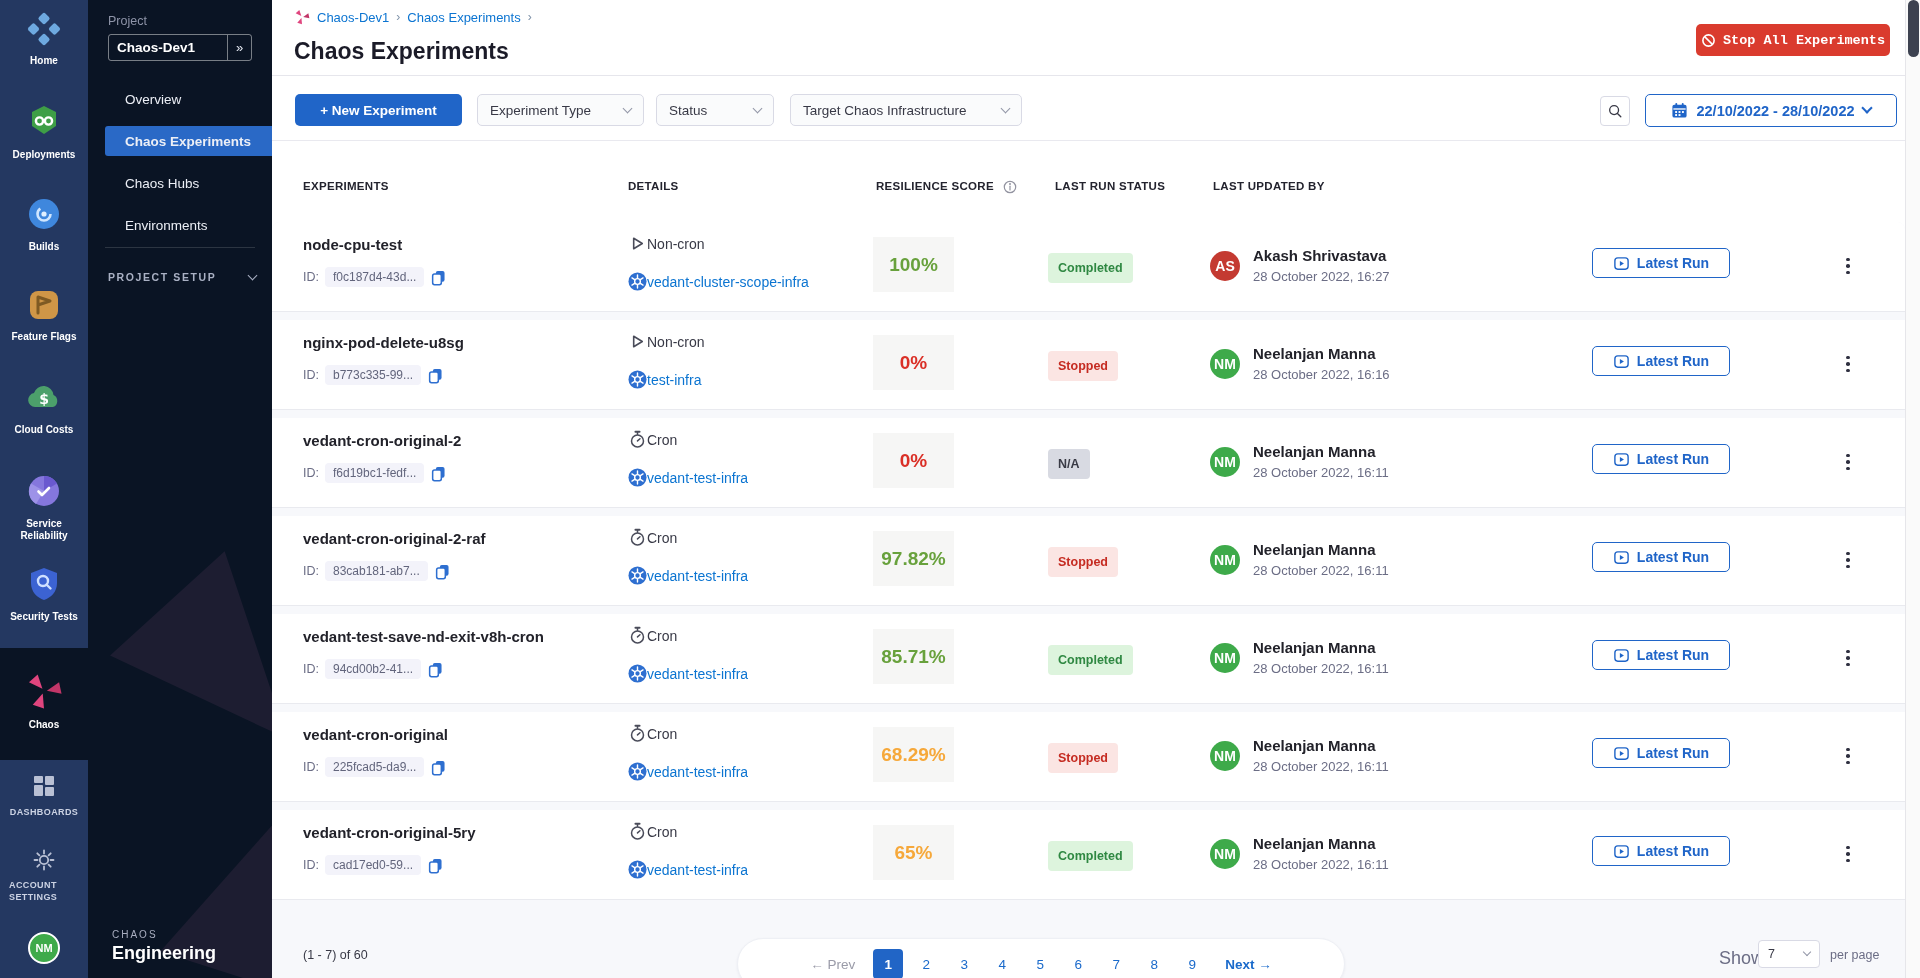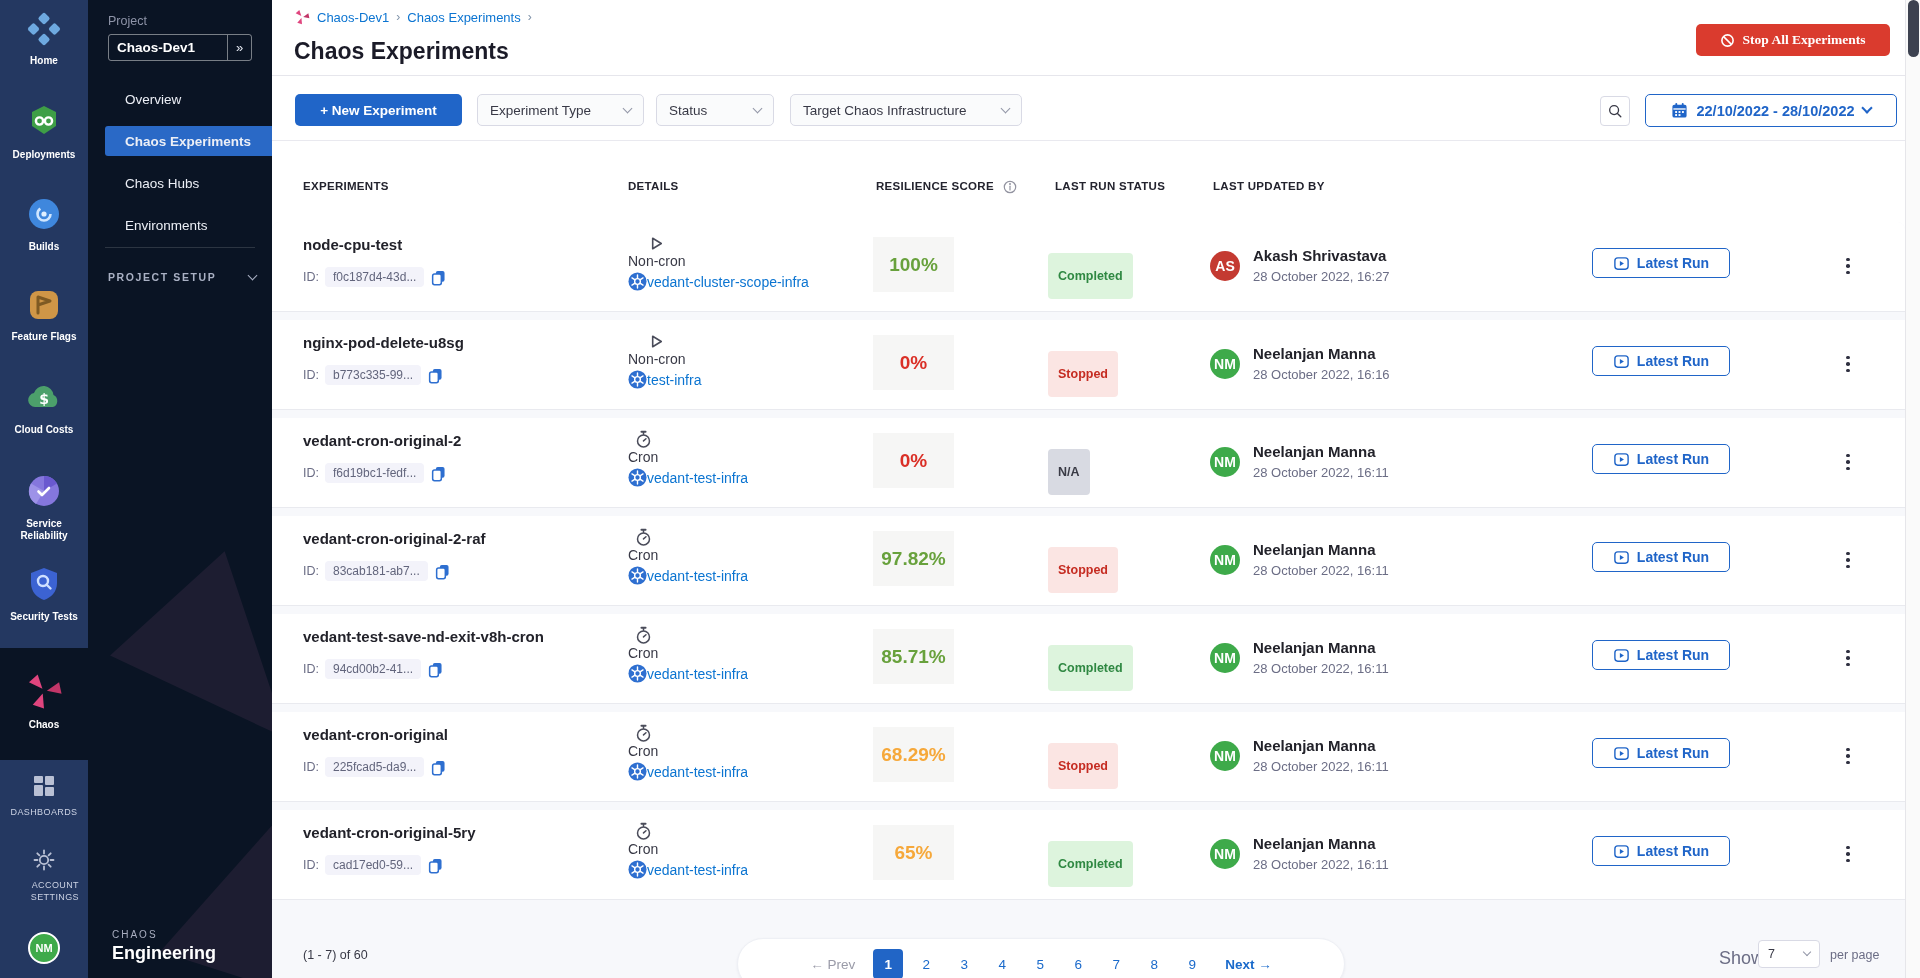--- a/index.html
+++ b/index.html
@@ -4,21 +4,21 @@
 <style>
   * { margin:0; padding:0; box-sizing:border-box; }
   html,body { background:#e8e8e8; }
   body { font-family:"Liberation Sans","DejaVu Sans",sans-serif; }
   .screen { position:relative; width:1920px; height:978px; background:#fff; overflow:hidden; margin:0 auto; }
 
   
   .rail { position:absolute; left:0; top:0; width:88px; height:978px; background:#243861; z-index:5; }
   .rail-item { position:absolute; left:0; width:88px; display:flex; flex-direction:column; align-items:center; gap:5px; cursor:pointer; }
   .rail-item .rlabel { font-size:10px; font-weight:700; color:#fff; text-align:center; line-height:1.2; padding:0 4px; }
-  .rail-item .rlabel-dim { font-size:9px; font-weight:400; color:#ccd3e4; letter-spacing:.4px; text-align:right; line-height:1.3; }
+  .rail-item .rlabel-dim { font-size:9px; font-weight:700; color:#ccd3e4; letter-spacing:.4px; text-align:left; line-height:1.3; }
   .ri-home{top:12px} .ri-deployments{top:104px} .ri-builds{top:196px} .ri-featureflags{top:288px}
   .ri-cloudcosts{top:381px} .ri-servicereliability{top:473px} .ri-securitytests{top:566px}
   .rail-active-block { position:absolute; top:648px; left:0; width:88px; height:112px; background:#0a1424; }
   .ri-chaos{top:672px} .ri-dashboards{top:774px} .ri-accountsettings{top:849px}
   .rail-avatar { position:absolute; top:932px; left:28px; width:32px; height:32px; border-radius:50%;
     background:#3eaa4a; border:2px solid #fff; color:#fff; font-size:11px; font-weight:700;
     display:flex; align-items:center; justify-content:center; cursor:pointer; }
 
   
   .panel { position:absolute; left:88px; top:0; width:184px; height:978px; background:#0a1424; overflow:hidden; z-index:4; }
@@ -42,21 +42,21 @@
 
   
   .main { position:absolute; left:272px; top:0; width:1633px; height:978px; background:#fff; }
   .breadcrumb { position:absolute; left:22px; top:9px; display:flex; align-items:center; gap:7px; font-size:13px; }
   .breadcrumb a { color:#0b74d1; text-decoration:none; cursor:pointer; }
   .breadcrumb .sep { color:#7f92a9; font-size:12px; }
   .page-title { position:absolute; left:22px; top:38px; font-size:23px; font-weight:700; color:#1b1b28; }
   .hdr-border { position:absolute; left:0; top:75px; width:100%; height:1px; background:#e6e6ec; }
   .stop-btn { position:absolute; left:1424px; top:24px; width:194px; height:32px; background:#da3b2e; border:none;
     border-radius:5px; color:#fff; font-size:13.5px; font-weight:700; display:flex; align-items:center; justify-content:center; gap:7px;
-    cursor:pointer; font-family:Liberation Serif, serif; }
+    cursor:pointer; font-family:Liberation Mono, monospace; }
 
   .toolbar-border { position:absolute; left:0; top:140px; width:100%; height:1px; background:#e9e9ef; }
   .new-btn { position:absolute; left:23px; top:94px; width:167px; height:32px; background:#2065c8; border:none; border-radius:5px;
     color:#fff; font-size:13.5px; font-weight:700; cursor:pointer; font-family:inherit; }
   .filter-dd { position:absolute; top:94px; height:32px; background:#fafbfc; border:1px solid #d9dae5; border-radius:5px;
     display:flex; align-items:center; justify-content:space-between; padding:0 12px; font-size:13.5px; color:#383946; cursor:pointer; }
   .fd1{left:205px;width:167px} .fd2{left:384px;width:118px} .fd3{left:518px;width:232px}
   .filter-dd .chev { border-color:#9296a7; }
   .search-btn { position:absolute; left:1328px; top:96px; width:30px; height:30px; border:1px solid #d9dae5; border-radius:4px;
     background:#fff; display:flex; align-items:center; justify-content:center; cursor:pointer; }
@@ -69,28 +69,28 @@
   .thead span { position:absolute; top:4px; }
   .th1{left:31px} .th2{left:356px} .th3{left:604px} .th4{left:783px} .th5{left:941px}
   .info-ic { position:absolute; left:731px; top:2px; }
   .tablecard { position:absolute; left:0; top:222px; width:100%; height:756px; background:#f7f8fb; border-radius:8px 8px 0 0; overflow:hidden; }
   .row { position:relative; height:90px; margin-bottom:8px; background:#fff; border-bottom:1px solid #e9eaef; }
   .r-name { position:absolute; left:31px; top:14px; font-size:15px; font-weight:700; color:#22222a; cursor:pointer; }
   .r-idrow { position:absolute; left:31px; top:45px; display:flex; align-items:center; gap:6px; }
   .r-idlabel { font-size:12.5px; color:#6b6d85; }
   .r-idpill { background:#f3f3fa; border-radius:4px; padding:3px 8px; font-size:12px; color:#62657c; }
   .copy { display:flex; cursor:pointer; }
-  .r-sched { position:absolute; left:356px; top:12px; display:flex; align-items:center; font-size:14px; color:#383946;flex-direction:column; }
+  .r-sched { position:absolute; left:356px; top:12px; display:flex; align-items:center; font-size:14px; color:#383946; }
   .r-infra { position:absolute; left:356px; top:50px; display:flex; align-items:center; }
   .r-infralink { font-size:14px; color:#0b74d1; text-decoration:none; cursor:pointer; }
   .scorebox { position:absolute; left:601px; top:15px; width:81px; height:55px; background:#f6f6f5;
     display:flex; align-items:center; justify-content:center; }
   .scoreval { font-size:19px; font-weight:700; }
   .score-green{color:#68a13c} .score-red{color:#da2f26} .score-orange{color:#f6a83a}
-  .badge { position:absolute; left:776px; top:31px; padding:16px 10px; border-radius:4px; font-size:12.5px; font-weight:700; }
+  .badge { position:absolute; left:776px; top:31px; padding:8px 10px; border-radius:4px; font-size:12.5px; font-weight:700; }
   .badge-completed { background:#ddf4dd; color:#2f8842; }
   .badge-stopped { background:#fbe5e3; color:#c52b21; }
   .badge-na { background:#d8dae2; color:#3a3b46; }
   .avatar { position:absolute; left:938px; top:29px; width:30px; height:30px; border-radius:50%;
     display:flex; align-items:center; justify-content:center; color:#fff; font-size:14px; font-weight:700; }
   .r-user { position:absolute; left:981px; top:25px; font-size:15px; font-weight:700; color:#22222a; }
   .r-date { position:absolute; left:981px; top:47px; font-size:13px; color:#6b6d85; }
   .runbtn { position:absolute; left:1320px; top:26px; width:138px; height:30px; background:#fff; border:1.5px solid #2065c8;
     border-radius:5px; color:#2065c8; font-size:14px; font-weight:700; display:flex; align-items:center; justify-content:center; gap:7px;
     cursor:pointer; font-family:inherit; }

